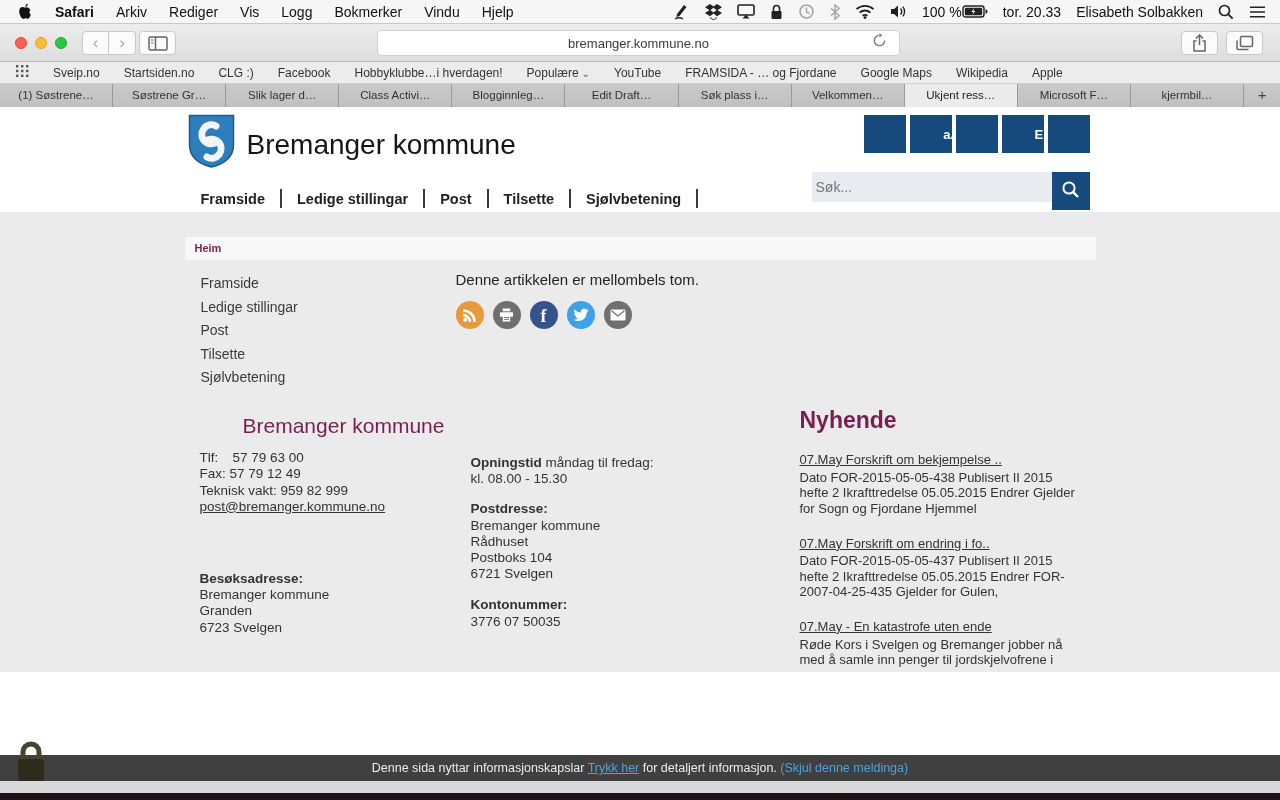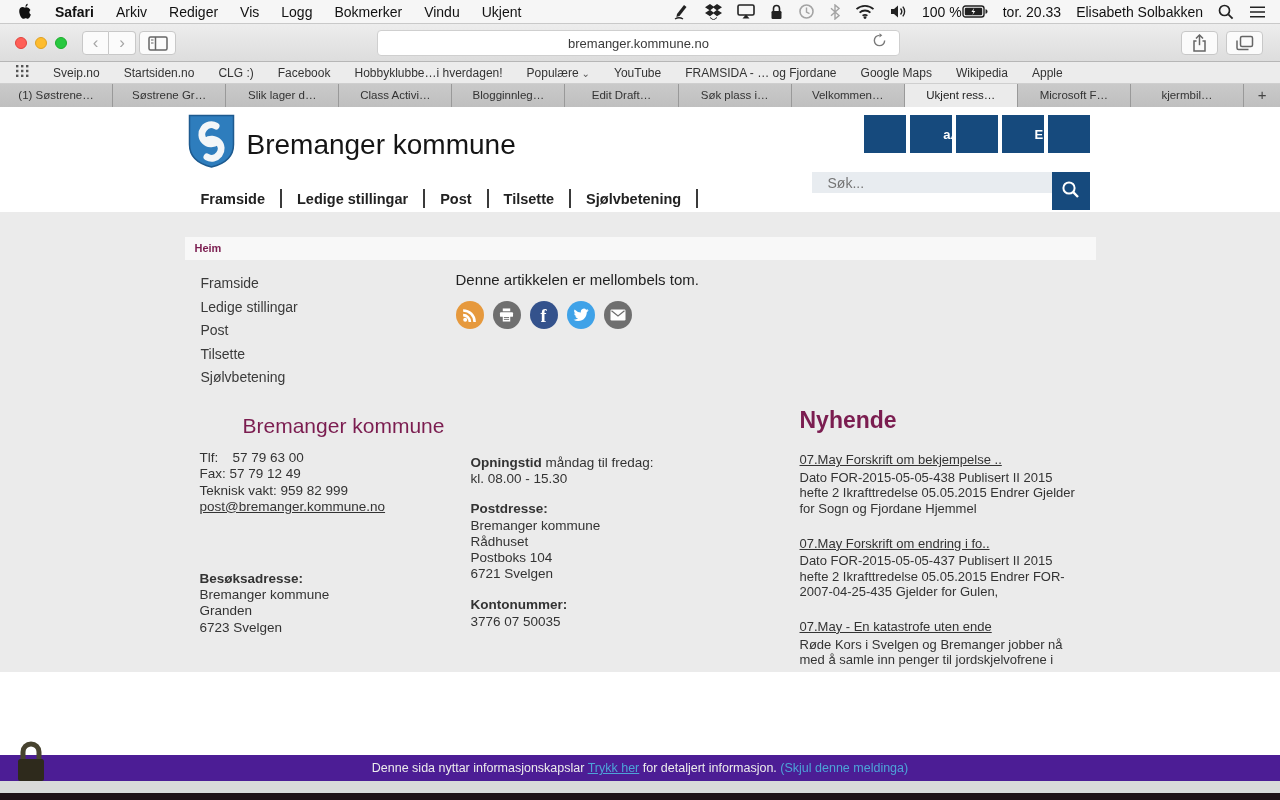--- a/index.html
+++ b/index.html
@@ -71,22 +71,22 @@
   .logo { position:absolute; left:5px; top:7px; }
   .site-title { position:absolute; left:64px; top:22px; font-size:28px; color:#151515; }
   .hdr-btns { position:absolute; right:8px; top:8px; display:flex; gap:4px; }
   .hdr-btn { width:38px; height:38px; background:#164a7d; color:#fff; display:flex;
     align-items:center; justify-content:center; font-weight:bold; font-size:13px;padding-left:42px; }
   .mainnav { position:absolute; left:18px; top:82px; display:flex; align-items:center;
     font-size:14.5px; font-weight:bold; color:#222; }
   .mainnav .navlink { white-space:nowrap; }
   .nav-sep { width:2px; height:19px; background:#3a3a3a; margin:0 15px; }
   .searchbox { position:absolute; right:8px; top:65px; display:flex; }
-  .search-input { width:240px; height:21px; background:#e8ecf0; border:none;
-    font-size:14px; color:#333; padding-left:16px; font-family:"Liberation Sans",sans-serif;margin-left:29px; }
+  .search-input { width:240px; height:30px; background:#e8ecf0; border:none;
+    font-size:14px; color:#333; padding-left:4px; font-family:"Liberation Sans",sans-serif;margin-left:29px; }
   .search-btn { width:38px; height:38px; background:#164a7d; border:none;
     display:flex; align-items:center; justify-content:center; }
 
   
   .gray-band { position:absolute; top:105px; left:0; right:0; height:460px; background:#ebebeb; }
   .breadcrumb { position:absolute; top:25px; left:2px; right:2px; height:23px; background:#f8f8f8; }
   .breadcrumb span { font-size:11px; font-weight:bold; color:#7b1d50; line-height:23px; padding-left:10px; display:inline-block; }
   .side-nav { position:absolute; left:18px; top:60px; font-size:14px; color:#3a3a3a; line-height:23.5px; }
   .side-nav div { cursor:pointer; }
   .article { position:absolute; left:273px; top:59px; }
@@ -112,21 +112,21 @@
   .visit-block { margin-top:56px; }
   .b { font-weight:bold; }
   .post-block { margin-top:14px; }
   .org-block { margin-top:4px; }
   .konto-block { margin-top:15px; }
   .news-title { font-size:23px; font-weight:bold; color:#7b1d50; margin-bottom:14px; }
   .news-item { margin-bottom:9px; font-size:13px; line-height:15.6px; }
   .news-link { text-decoration:underline; color:#333; display:inline-block; margin-bottom:2px; cursor:pointer;margin-top:10px; }
 
   
-  .cookiebar { position:absolute; top:648px; left:0; right:0; height:26px; background:#4c1d95;
+  .cookiebar { position:absolute; top:648px; left:0; right:0; height:26px; background:#404040;
     color:#ececec; font-size:12.5px; line-height:26px; text-align:center; }
   .cookiebar .c-link { color:#4da3d8; text-decoration:underline; cursor:pointer; }
   .cookiebar .c-hide { color:#4da3d8; cursor:pointer; }
   .strip-light { position:absolute; top:674px; left:0; right:0; height:12px; background:#d9d9d9; }
   .strip-dark { position:absolute; top:686px; left:0; right:0; height:7px; background:#1e1016; }
   .lock-overlay { position:absolute; left:12px; top:633px; z-index:6; }
 </style>
 </head>
 <body>
 
@@ -139,21 +139,21 @@
     </g>
       </svg>
   </span>
   <span class="mitem app">Safari</span>
   <span class="mitem">Arkiv</span>
   <span class="mitem">Rediger</span>
   <span class="mitem">Vis</span>
   <span class="mitem">Logg</span>
   <span class="mitem">Bokmerker</span>
   <span class="mitem">Vindu</span>
-  <span class="mitem">Ukjent</span>
+  <span class="mitem">Hjelp</span>
   <span class="spacer"></span>
   <div class="mb-status">
     <span>
       <svg width="17" height="17" viewBox="0 0 17 17">
           <g stroke="#222" fill="none" stroke-width="1.4">
         <path d="M4 11 L11 2 l2.5 2 L6.5 13 3.4 14z" fill="#222" stroke="none"></path>
         <path d="M2 16 q4 -2.5 8 0"></path>
           </g>
         </svg>
     </span>

